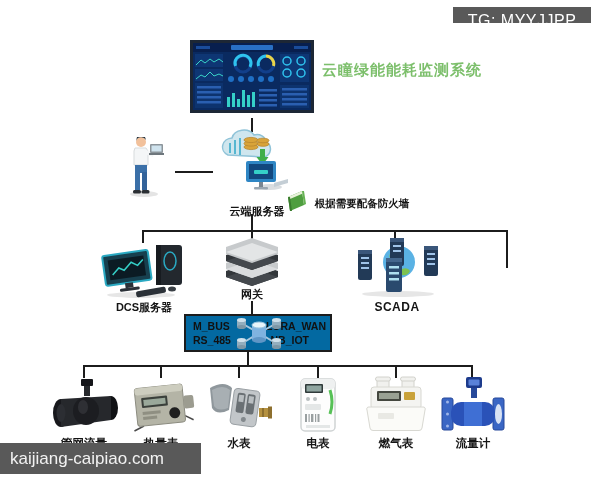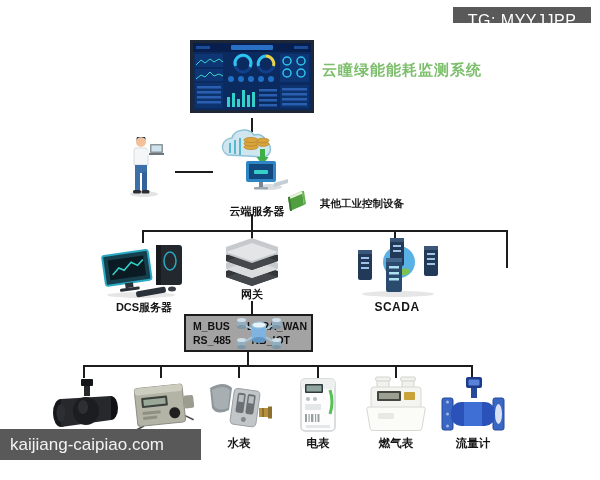--- a/index.html
+++ b/index.html
@@ -4,28 +4,28 @@
 <style>
   html,body{margin:0;padding:0;}
   body{font-family:"Liberation Sans","DejaVu Sans",sans-serif;}
   #stage{position:relative;width:600px;height:480px;background:#ffffff;overflow:hidden;}
   .abs{position:absolute;}
   .line{position:absolute;background:#1c1c1c;}
   .lbl{position:absolute;font-weight:700;color:#141414;text-align:center;
        font-size:11px;line-height:13px;white-space:nowrap;}
   .badge{position:absolute;left:453px;top:7px;width:138px;height:16px;background:#595959;
          color:#ffffff;font-size:16px;line-height:28px;text-align:center;letter-spacing:.5px;}
-  .watermark{position:absolute;left:0;top:429px;width:201px;height:31px;background:#595959;
+  .watermark{position:absolute;left:0;top:443px;width:201px;height:31px;background:#595959;
          color:#f2f2f2;font-size:17px;line-height:31px;padding-left:10px;box-sizing:border-box;}
   .sys-title{position:absolute;left:322px;top:61px;width:160px;font-size:15px;font-weight:700;
          color:#7cbf6b;letter-spacing:1px;}
   .monitor{position:absolute;left:190px;top:40px;width:118px;height:67px;border:3px solid #1d2735;
          background:#0a2a60;}
-  .protobox{position:absolute;left:184px;top:314px;width:129px;height:38px;border:2px solid #1c1c1c;
-         background:#a3a3a3;box-sizing:border-box;}
+  .protobox{position:absolute;left:184px;top:314px;width:148px;height:38px;border:2px solid #1c1c1c;
+         background:#0369a1;box-sizing:border-box;}
   .proto{position:absolute;font-size:10.5px;font-weight:700;color:#111;line-height:12px;white-space:nowrap;}
 </style>
 </head>
 <body>
 
 <div id="stage">
 
   <div class="badge">TG: MYYJJPP</div>
 
   <div class="monitor">
@@ -158,21 +158,21 @@
     <path d="M56 54 l14 -4 v4 l-14 4 z" fill="#c4ced5"></path>
   </svg>
   <div class="lbl" style="left:222px;top:205px;width:70px;">云端服务器</div>
 
   <svg class="abs" style="left:286px;top:187px;" width="24" height="28" viewBox="0 0 24 28">
     <path d="M4 24 l14 -6 -2 -14 -14 6 z" fill="#4f9e3f"></path>
     <path d="M2 10 l14 -6 2 2 -14 6 z" fill="#e8f2da"></path>
     <path d="M4 24 l-2 -14 2 0 2 14 z" fill="#3a7d2e"></path>
     <path d="M18 18 l2 -1 -2 -13 -2 0 z" fill="#67b254"></path>
   </svg>
-  <div class="lbl" style="left:314px;top:197px;width:96px;font-size:10.5px;">其他工业控制设备</div>
+  <div class="lbl" style="left:314px;top:197px;width:96px;font-size:10.5px;">根据需要配备防火墙</div>
 
   <svg class="abs" style="left:96px;top:241px;" width="96" height="58" viewBox="0 0 96 58">
     <ellipse cx="45" cy="54" rx="34" ry="3" fill="#e6e6e6"></ellipse>
     <g transform="rotate(-8 30 28)">
       <rect x="8" y="12" width="46" height="30" rx="2" fill="#17404f" stroke="#2aa9c2" stroke-width="2"></rect>
       <rect x="13" y="17" width="36" height="20" fill="#0b1b24"></rect>
       <path d="M16 32 l7 -6 5 3 8 -7 6 4 6 -5" stroke="#35d0c8" stroke-width="1.5" fill="none"></path>
       <rect x="27" y="42" width="8" height="5" fill="#2b3138"></rect>
       <rect x="21" y="47" width="20" height="3" rx="1.5" fill="#2b3138"></rect>
     </g>

